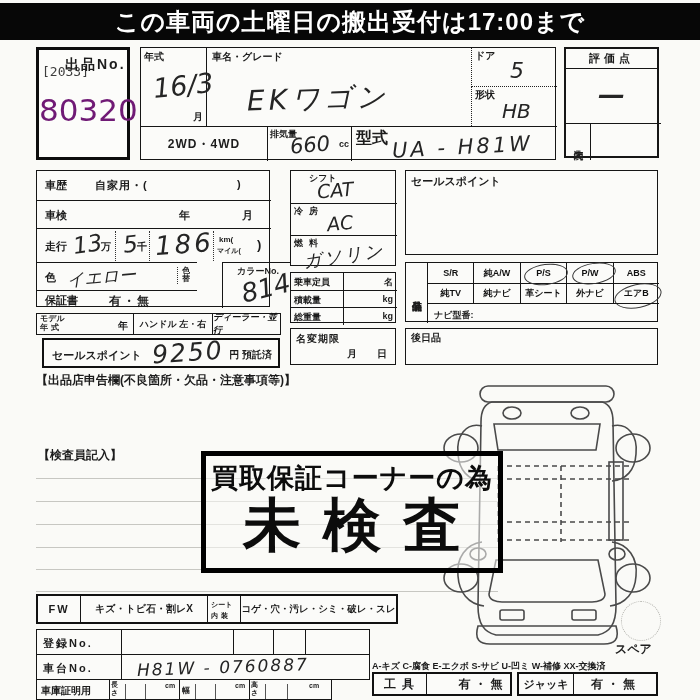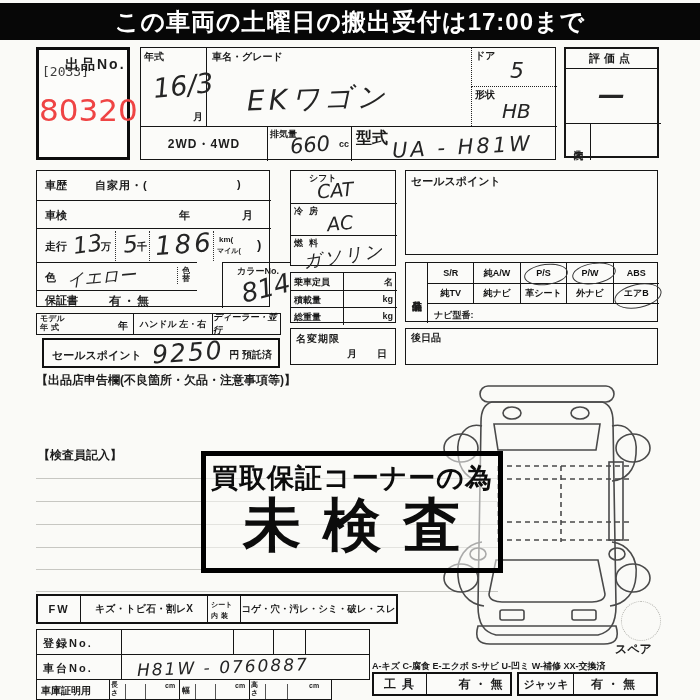--- a/index.html
+++ b/index.html
@@ -23,21 +23,21 @@
 <div id="sheet">
 
   <div class="abs" style="left:0;top:3px;width:700px;height:37px;background:#070707;color:#fff;
               display:flex;align-items:center;justify-content:center;">
     <span style="font-size:24px;font-weight:bold;letter-spacing:1px;">この車両の土曜日の搬出受付は17:00まで</span>
   </div>
 
   <div class="abs" style="left:36px;top:47px;width:94px;height:113px;border:3.5px solid #0d0d0d;background:#fcfcfa;">
     <span class="abs" style="left:3px;top:14px;font-family:'DejaVu Sans Mono',monospace;font-size:13px;color:#3d3d3d;">[2033]</span>
     <span class="abs lbl" style="left:26px;top:6px;font-size:14px;letter-spacing:2px;">出品No.</span>
-    <span class="abs" style="left:0;top:42px;width:100%;text-align:center;font-size:31px;color:#ef4444;
+    <span class="abs" style="left:0;top:42px;width:100%;text-align:center;font-size:31px;color:#701a75;
                  font-family:'DejaVu Sans',sans-serif;">80320</span>
   </div>
 
   <div class="abs bx" style="left:140px;top:47px;width:416px;height:113px;">
 
     <div class="abs" style="left:0;top:0;width:66px;height:78px;border-right:1.5px solid #161616;">
       <span class="abs lbl" style="left:3px;top:2px;font-size:10px;">年式</span>
       <span class="abs hw" style="left:12px;top:22px;font-size:27px;transform:rotate(-6deg);">16/3</span>
       <span class="abs lbl" style="right:3px;bottom:2px;font-size:10px;">月</span>
     </div>

